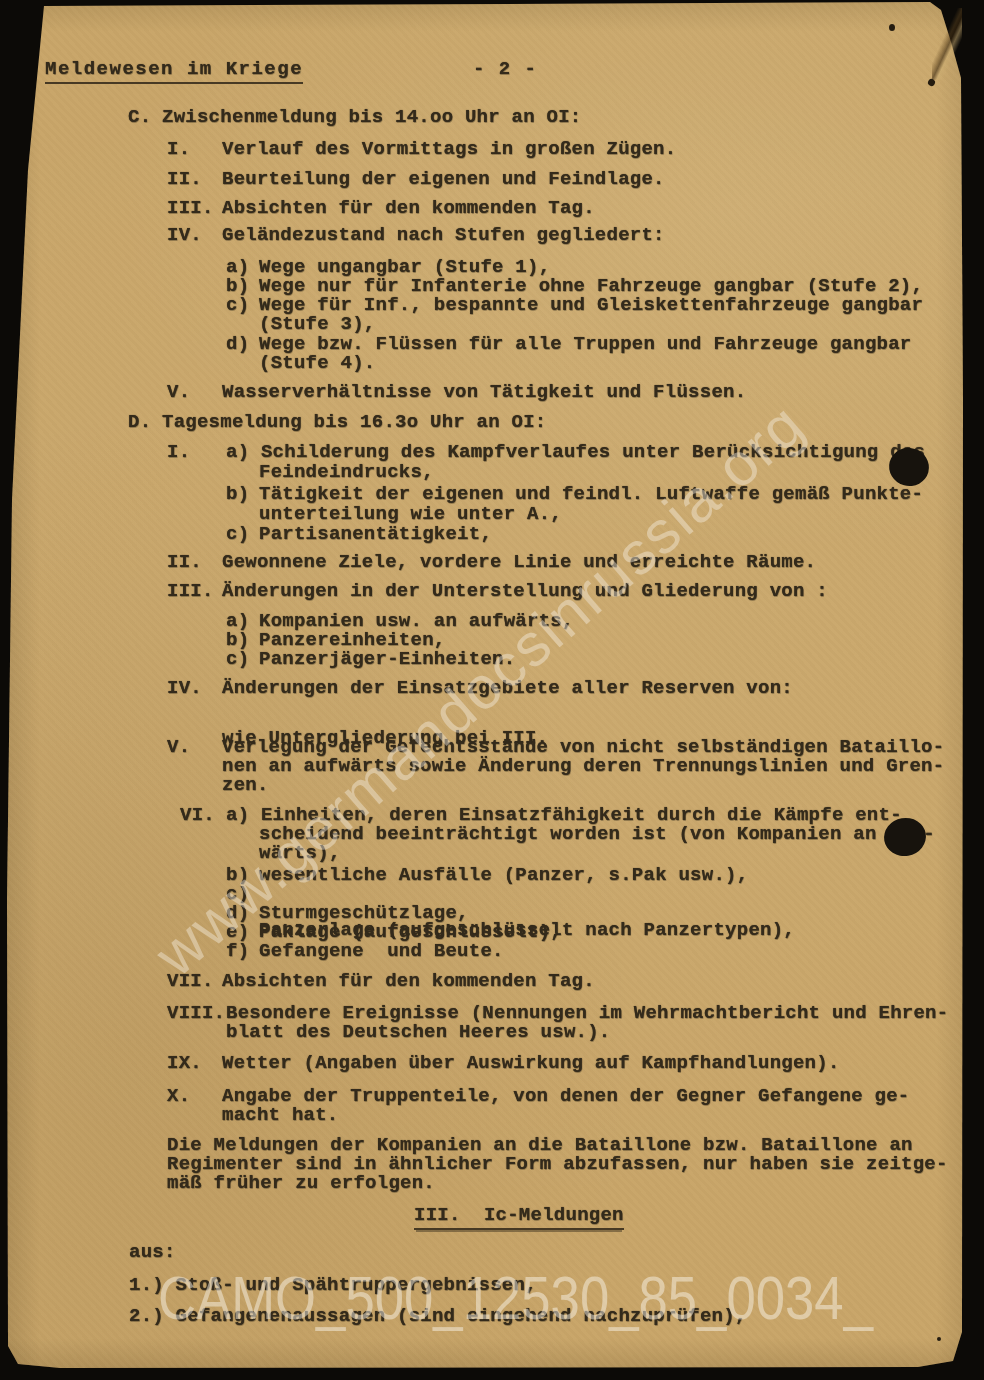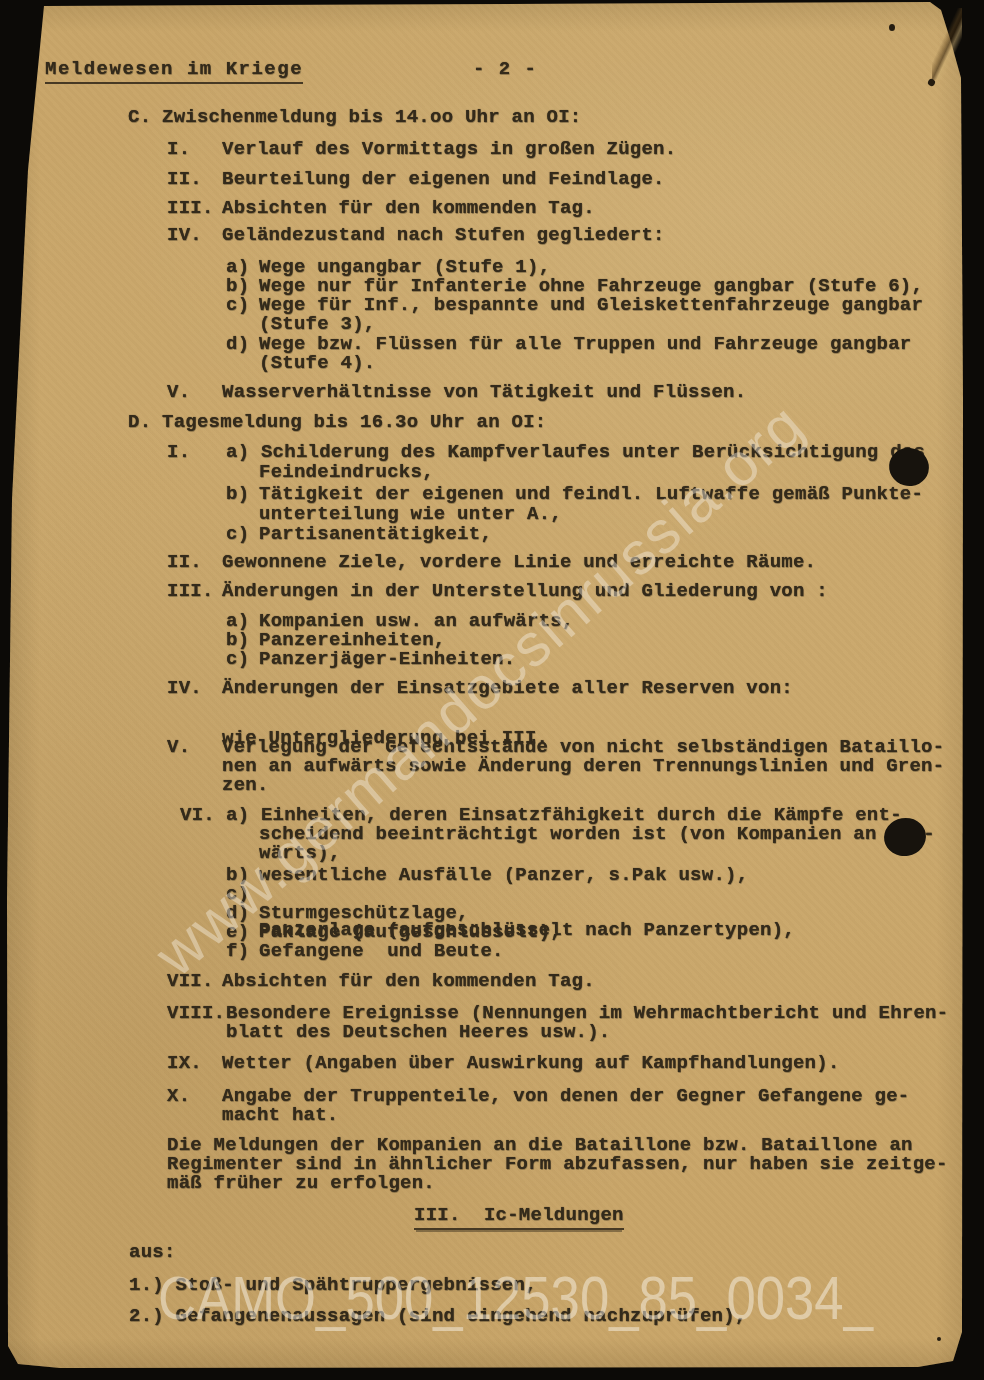--- a/index.html
+++ b/index.html
@@ -118,21 +118,21 @@
       <div class="line" style="top: 226px;">
         <span style="left: 167px;">IV.</span>
         <span style="left: 222px;">Geländezustand nach Stufen gegliedert:</span>
       </div>
       <div class="line" style="top: 258px;">
         <span style="left: 226px;">a)</span>
         <span style="left: 259px;">Wege ungangbar (Stufe 1),</span>
       </div>
       <div class="line" style="top: 277px;">
         <span style="left: 226px;">b)</span>
-        <span style="left: 259px;">Wege nur für Infanterie ohne Fahrzeuge gangbar (Stufe 6),</span>
+        <span style="left: 259px;">Wege nur für Infanterie ohne Fahrzeuge gangbar (Stufe 2),</span>
       </div>
       <div class="line" style="top: 296px;">
         <span style="left: 226px;">c)</span>
         <span style="left: 259px;">Wege für Inf., bespannte und Gleiskettenfahrzeuge gangbar</span>
       </div>
       <div class="line" style="top: 315px;">
         <span style="left: 259px;">(Stufe 3),</span>
       </div>
       <div class="line" style="top: 335px;">
         <span style="left: 226px;">d)</span>

